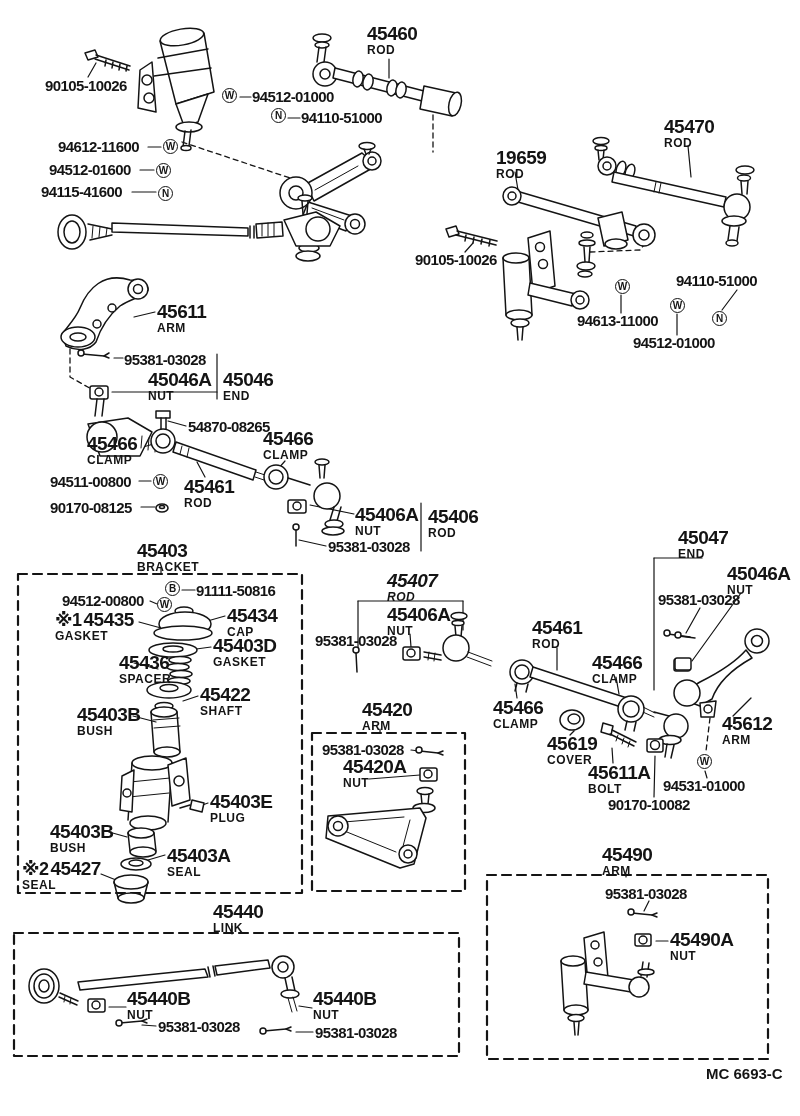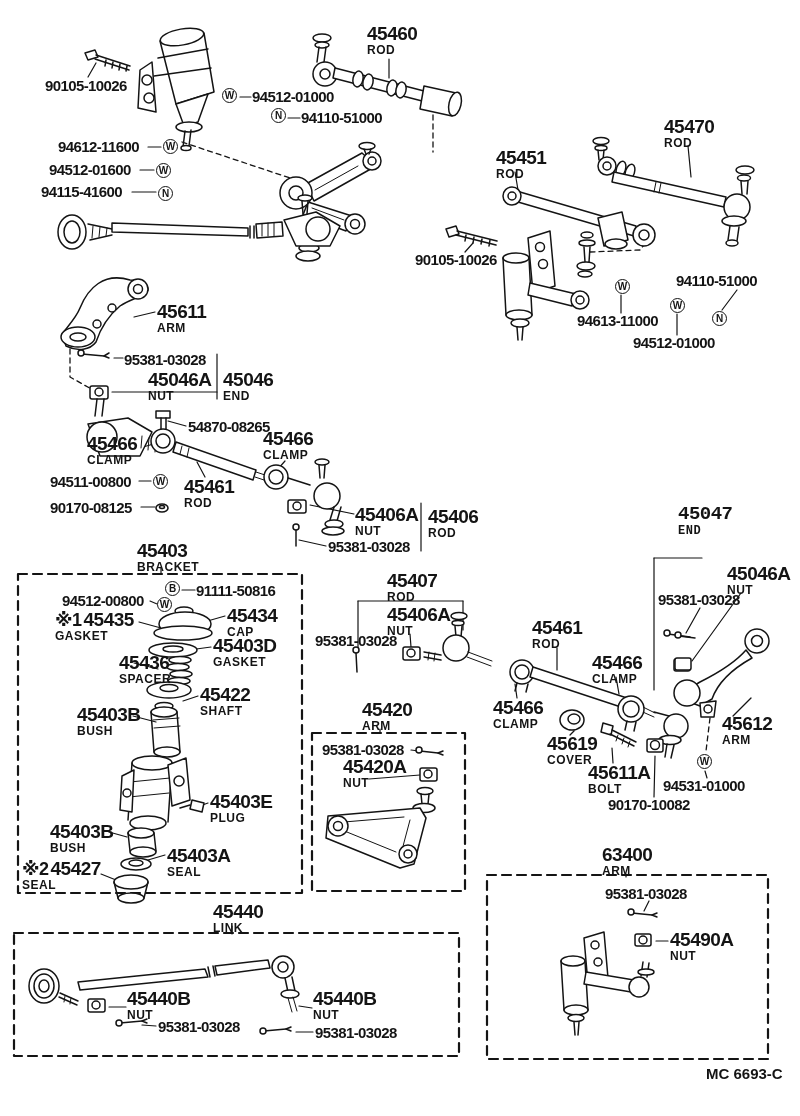--- a/index.html
+++ b/index.html
@@ -448,21 +448,21 @@
       <rect x="675" y="658" width="16" height="12" rx="2"></rect>
     </g>
   </svg>
 
   <div id="label-layer">
       <div class="plabel lg" style="left: 367px; top: 24px;">
         <div class="num">45460</div>
         <div class="sub">ROD</div>
       </div>
       <div class="plabel lg" style="left: 496px; top: 148px;">
-        <div class="num">45451</div>
+        <div class="num">19659</div>
         <div class="sub">ROD</div>
       </div>
       <div class="plabel lg" style="left: 664px; top: 117px;">
         <div class="num">45470</div>
         <div class="sub">ROD</div>
       </div>
       <div class="plabel lg" style="left: 157px; top: 302px;">
         <div class="num">45611</div>
         <div class="sub">ARM</div>
       </div>
@@ -535,21 +535,21 @@
         <div class="sub">SEAL</div>
       </div>
       <div class="plabel lg" style="left: 22px; top: 859px;">
         <div class="num"><span class="prefix">※2</span>45427</div>
         <div class="sub">SEAL</div>
       </div>
       <div class="plabel lg" style="left: 213px; top: 902px;">
         <div class="num">45440</div>
         <div class="sub">LINK</div>
       </div>
-      <div class="plabel lg" style="left: 387px; top: 571px;">
+      <div class="plabel lg" style="left: 387px; top: 571px; font-style: italic;">
         <div class="num">45407</div>
         <div class="sub">ROD</div>
       </div>
       <div class="plabel lg" style="left: 387px; top: 605px;">
         <div class="num">45406A</div>
         <div class="sub">NUT</div>
       </div>
       <div class="plabel lg" style="left: 362px; top: 700px;">
         <div class="num">45420</div>
         <div class="sub">ARM</div>
@@ -563,21 +563,21 @@
         <div class="sub">CLAMP</div>
       </div>
       <div class="plabel lg" style="left: 592px; top: 653px;">
         <div class="num">45466</div>
         <div class="sub">CLAMP</div>
       </div>
       <div class="plabel lg" style="left: 532px; top: 618px;">
         <div class="num">45461</div>
         <div class="sub">ROD</div>
       </div>
-      <div class="plabel lg" style="left: 678px; top: 505px; font-family: Liberation Mono, monospace;">
+      <div class="plabel lg" style="left: 678px; top: 528px;">
         <div class="num">45047</div>
         <div class="sub">END</div>
       </div>
       <div class="plabel lg" style="left: 727px; top: 564px;">
         <div class="num">45046A</div>
         <div class="sub">NUT</div>
       </div>
       <div class="plabel lg" style="left: 547px; top: 734px;">
         <div class="num">45619</div>
         <div class="sub">COVER</div>
@@ -592,21 +592,21 @@
       </div>
       <div class="plabel lg" style="left: 127px; top: 989px;">
         <div class="num">45440B</div>
         <div class="sub">NUT</div>
       </div>
       <div class="plabel lg" style="left: 313px; top: 989px;">
         <div class="num">45440B</div>
         <div class="sub">NUT</div>
       </div>
       <div class="plabel lg" style="left: 602px; top: 845px;">
-        <div class="num">63400</div>
+        <div class="num">45490</div>
         <div class="sub">ARM</div>
       </div>
       <div class="plabel lg" style="left: 670px; top: 930px;">
         <div class="num">45490A</div>
         <div class="sub">NUT</div>
       </div>
       <div class="plabel sm" style="left: 45px; top: 78px;">
         <div class="num">90105-10026</div>
       </div>
       <div class="plabel sm" style="left: 252px; top: 89px;">

